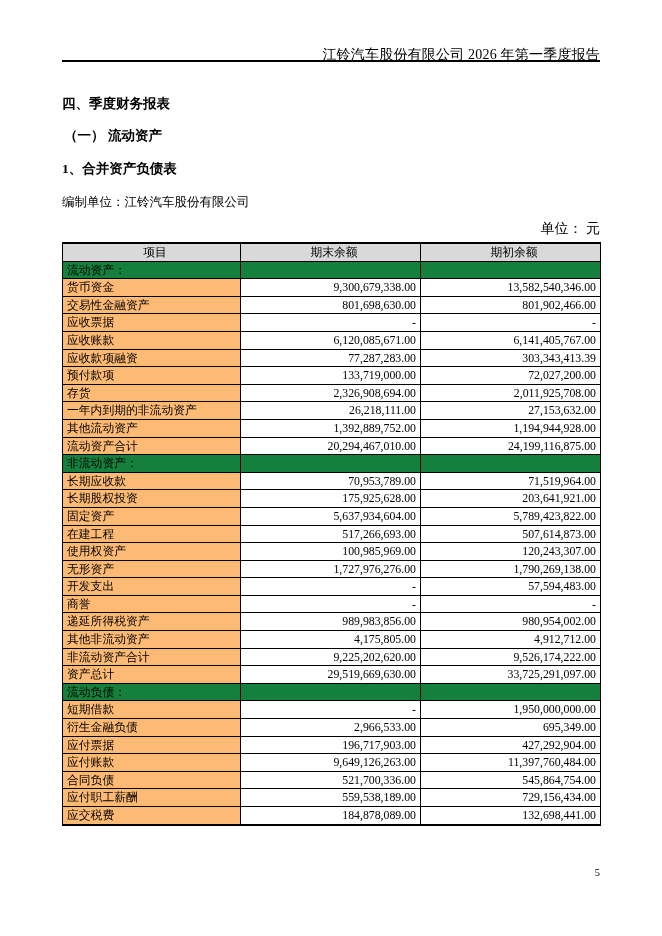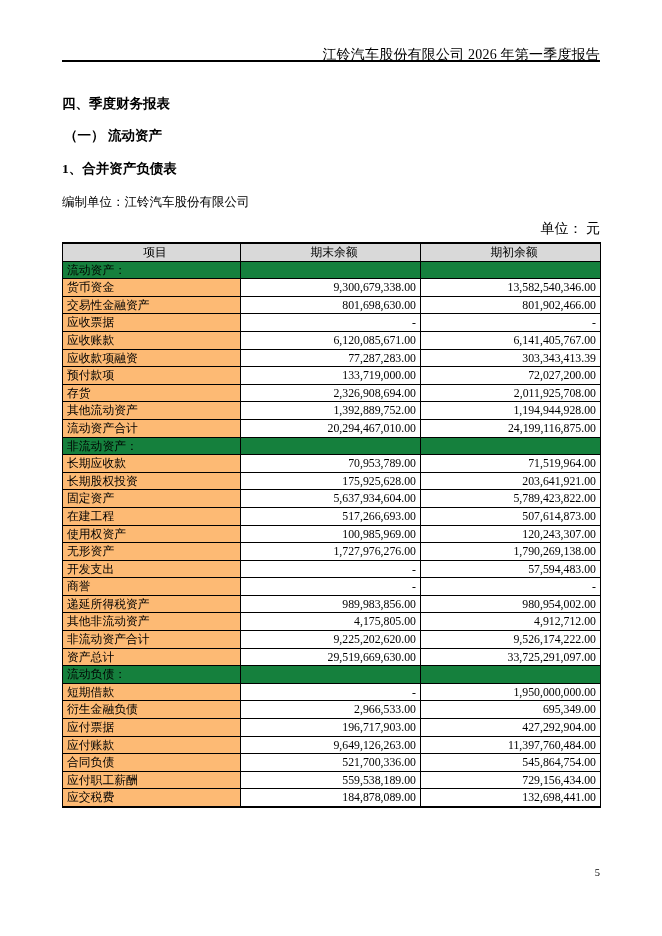--- a/index.html
+++ b/index.html
@@ -133,20 +133,25 @@
           <td class="c-label">预付款项</td>
           <td class="c-num">133,719,000.00</td>
           <td class="c-num">72,027,200.00</td>
         </tr>
         <tr>
           <td class="c-label">存货</td>
           <td class="c-num">2,326,908,694.00</td>
           <td class="c-num">2,011,925,708.00</td>
         </tr>
         <tr>
+          <td class="c-label">一年内到期的非流动资产</td>
+          <td class="c-num">26,218,111.00</td>
+          <td class="c-num">27,153,632.00</td>
+        </tr>
+        <tr>
           <td class="c-label">其他流动资产</td>
           <td class="c-num">1,392,889,752.00</td>
           <td class="c-num">1,194,944,928.00</td>
         </tr>
         <tr>
           <td class="c-label">流动资产合计</td>
           <td class="c-num">20,294,467,010.00</td>
           <td class="c-num">24,199,116,875.00</td>
         </tr>
         <tr class="section">

